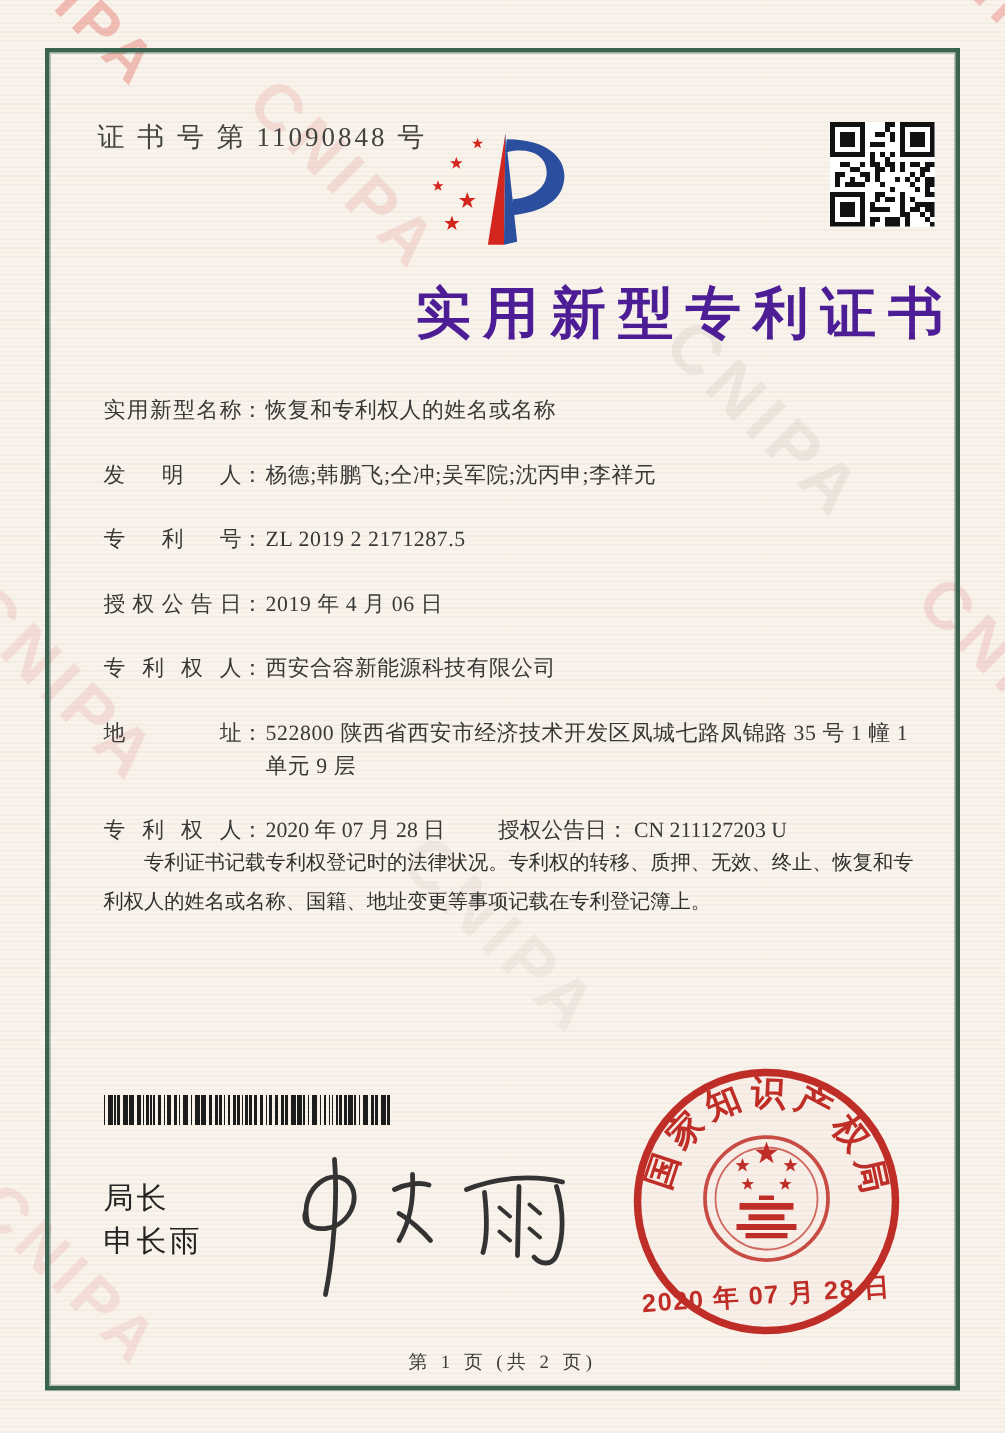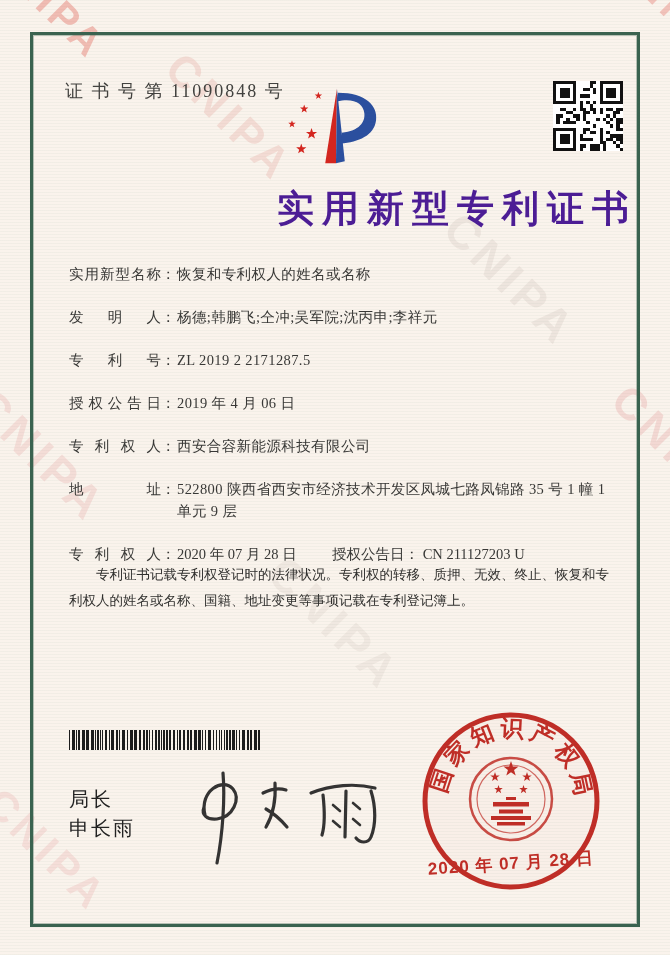--- a/index.html
+++ b/index.html
@@ -363,15 +363,16 @@
           <rect x="97" y="86" width="10" height="3"></rect>
           <rect x="84" y="91" width="36" height="4.5"></rect>
           <rect x="90" y="98.5" width="24" height="4"></rect>
           <rect x="82" y="105" width="40" height="4"></rect>
           <rect x="88" y="111" width="28" height="3.5"></rect>
         </g>
         <text x="102" y="158" text-anchor="middle" font-size="17" font-weight="bold" fill="#c2231c" letter-spacing="1" transform="rotate(-4 102 154)" font-family="Liberation Sans, sans-serif">2020 年 07 月 28 日</text>
       </svg>
     </div>
 
+    <div class="footer">第 1 页 (共 2 页)</div>
 
   </div>
 </div>
 
 </body></html>

